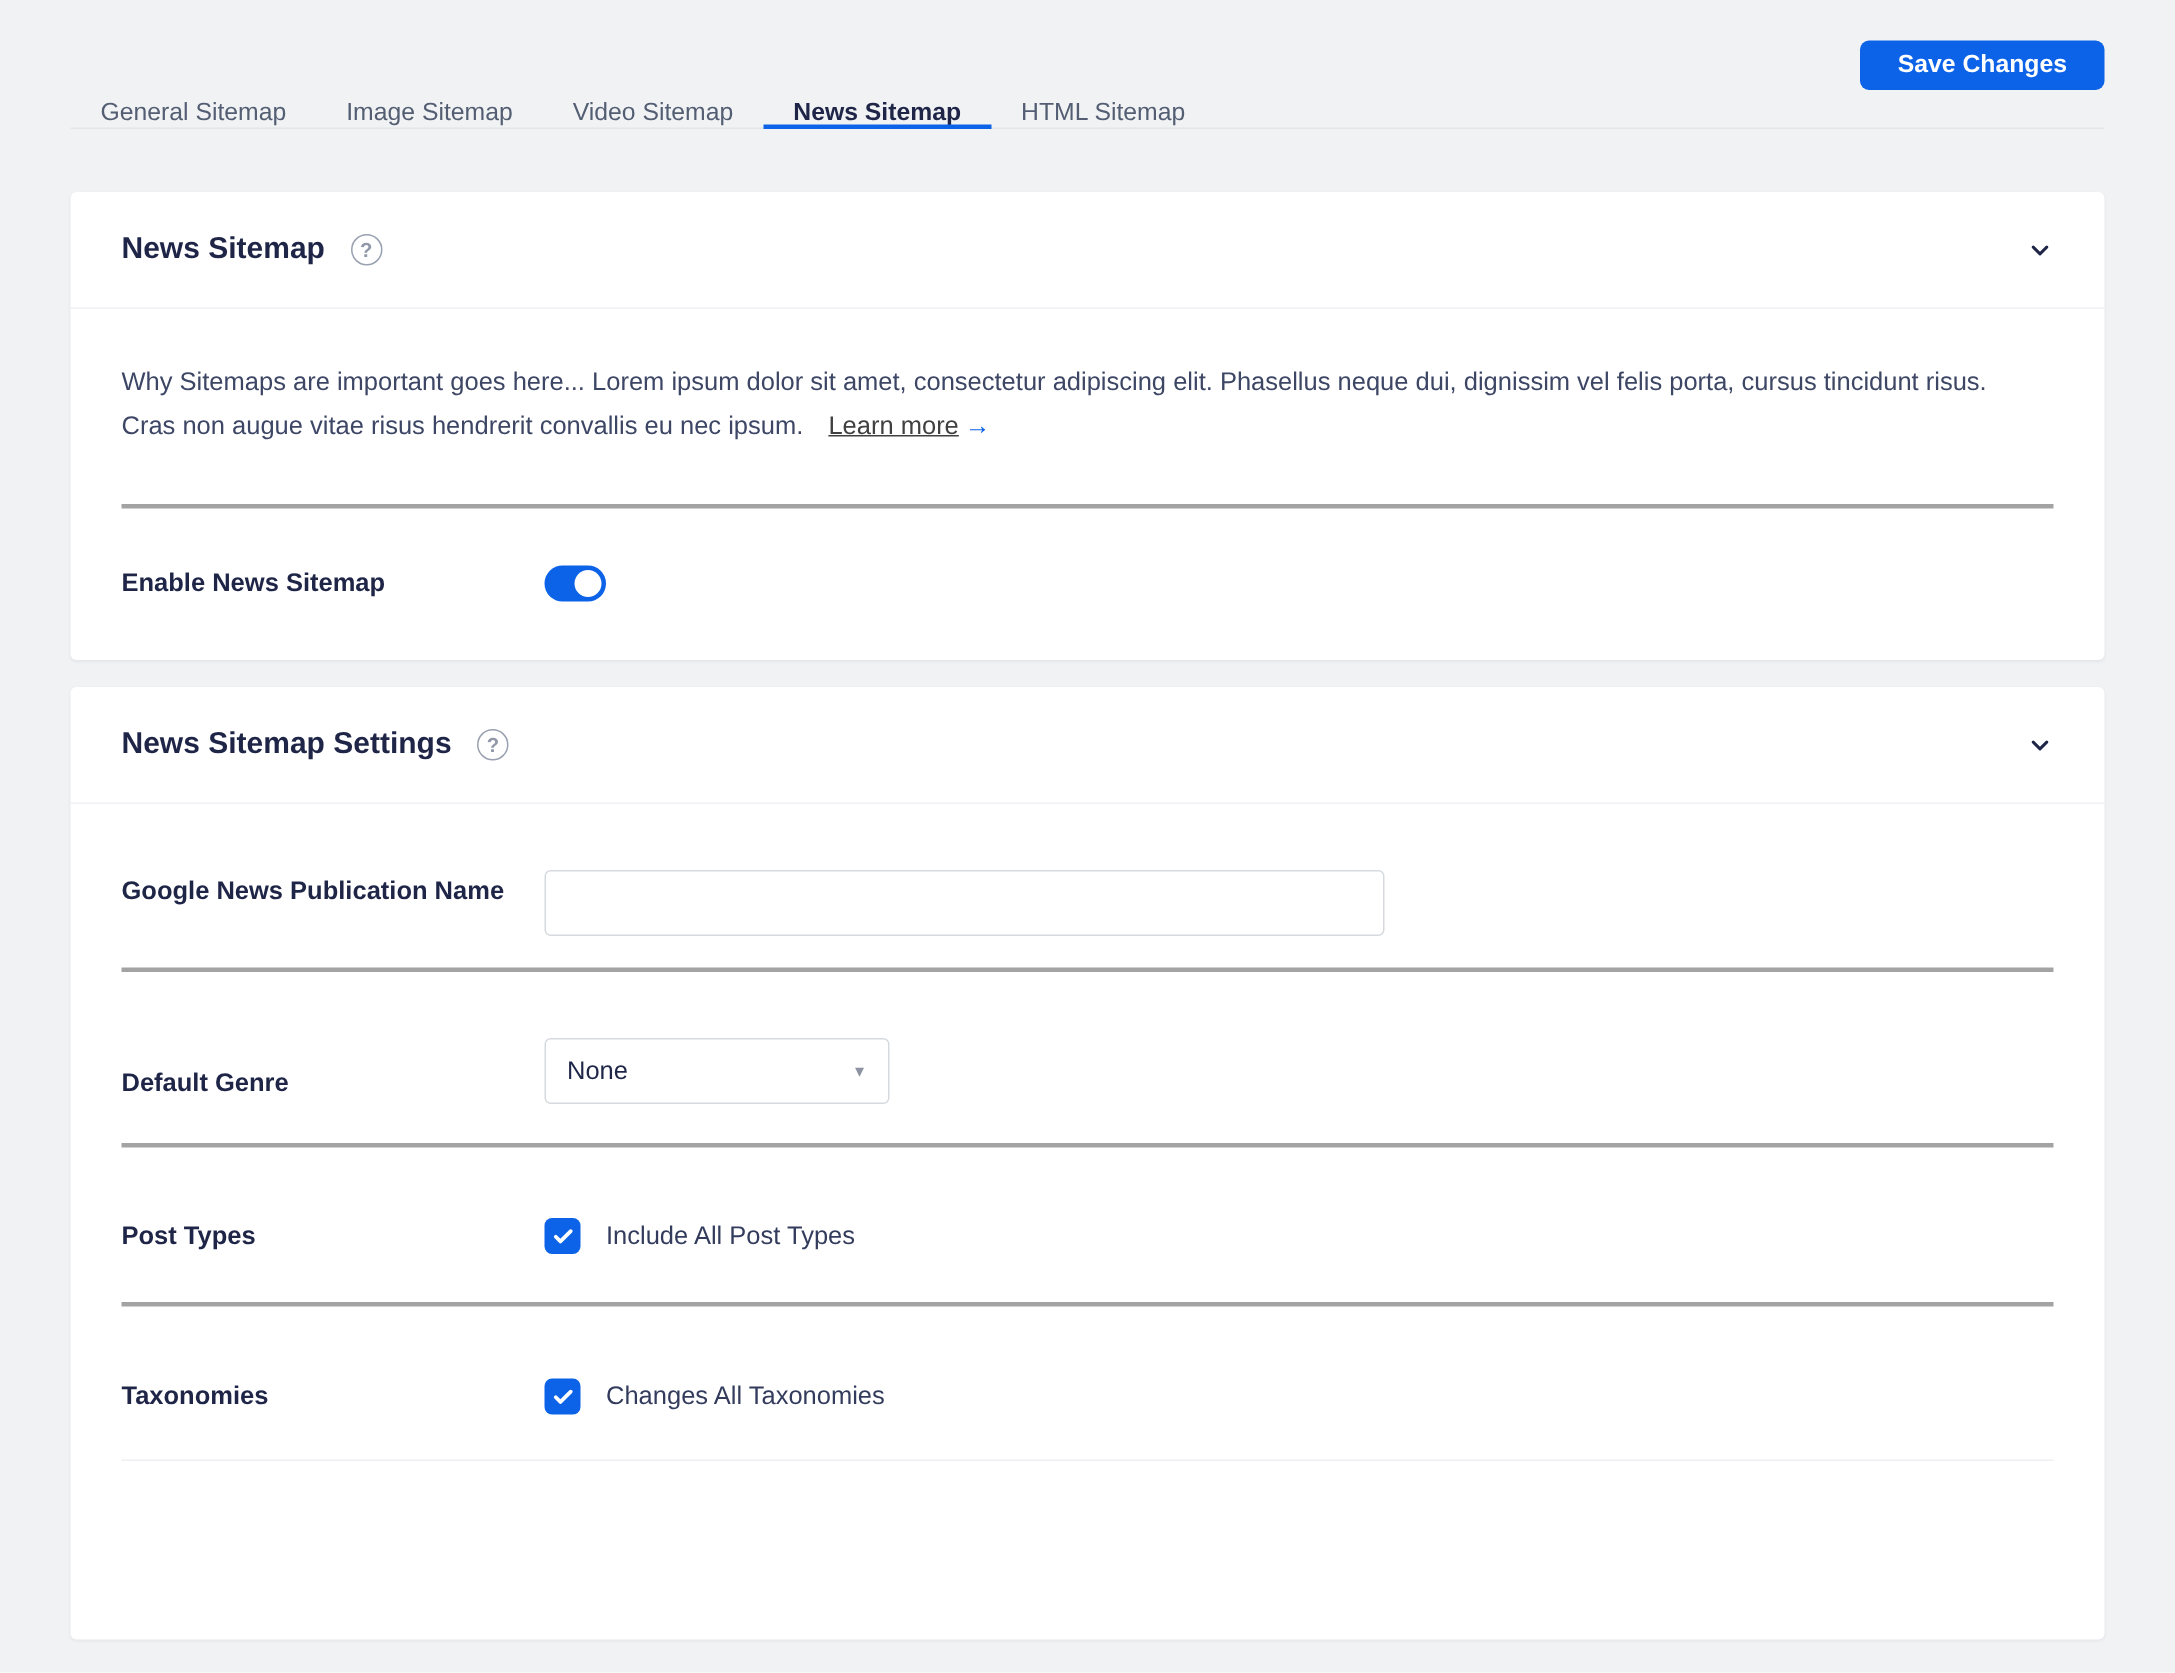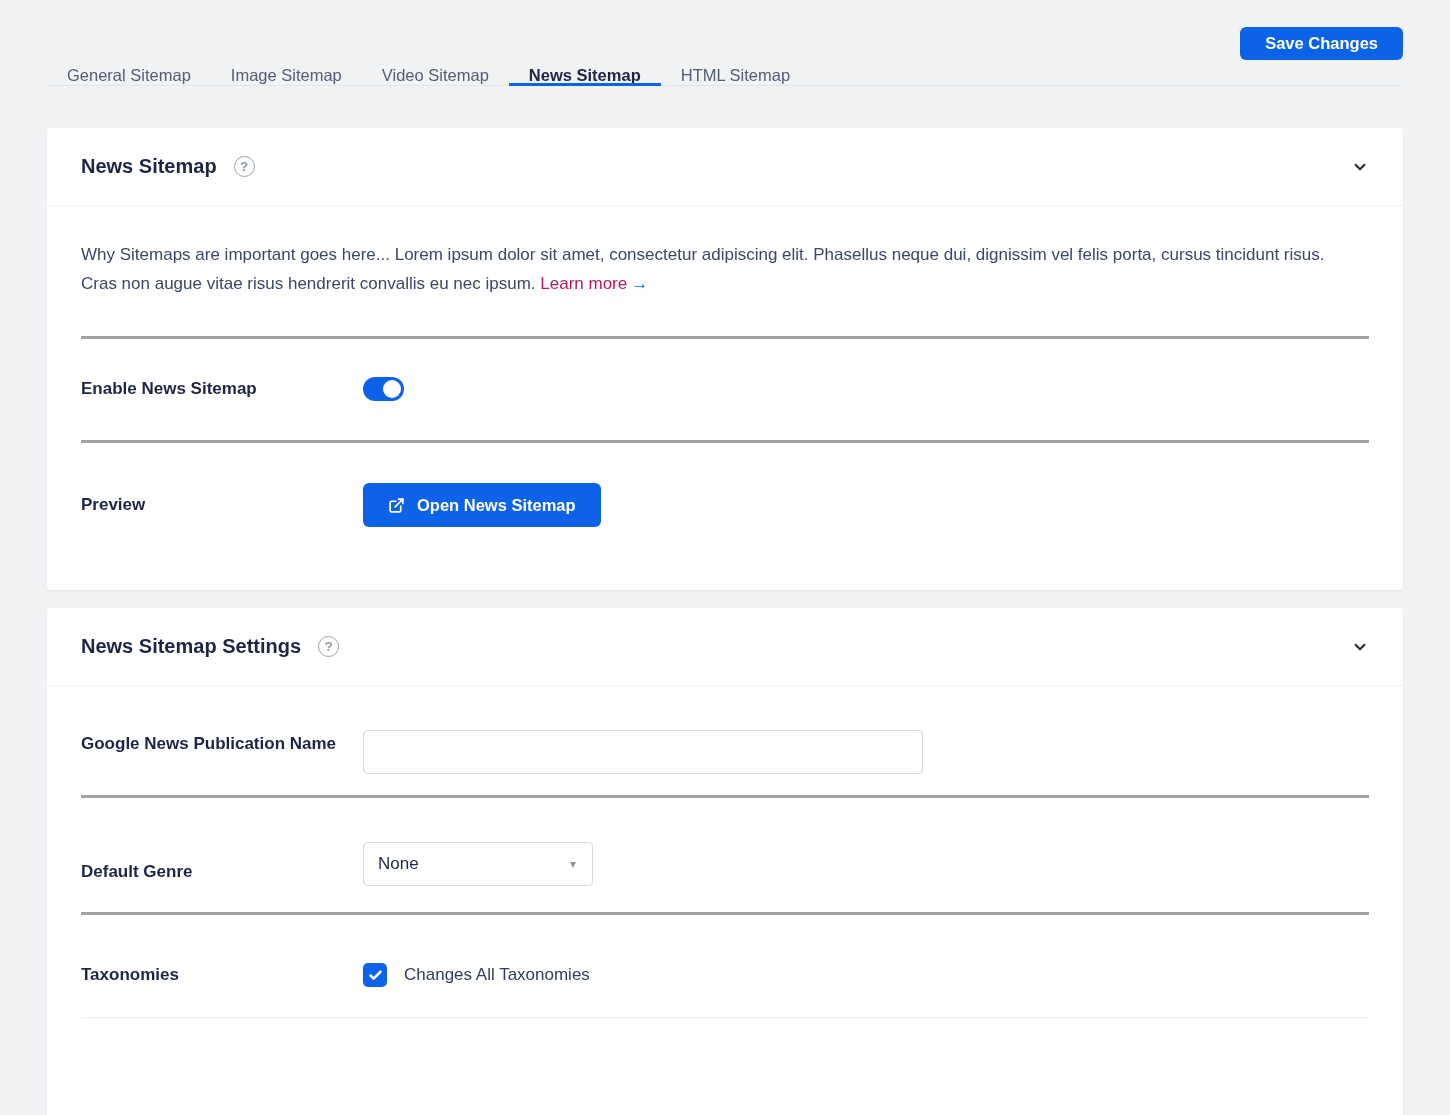--- a/index.html
+++ b/index.html
@@ -75,21 +75,21 @@
   }
   .chevron { margin-left:auto; display:flex; cursor:pointer; }
 
   .card-body { padding:0 34px; }
   .intro {
     padding:34px 0 38px;
     font-size:17px; line-height:29px;
     color:#3d4765;
     max-width:1260px;
   }
-  a.learn-more { color:#be185d; cursor:pointer; }
+  a.learn-more { color:#404040; text-decoration:underline; cursor:pointer;margin-left:12px; }
   .learn-arrow { color:#0c63e8; text-decoration:none; margin-left:4px; }
 
   .row { display:flex; align-items:center; border-top:3px solid #a3a3a3; }
   .row-label {
     width:282px; flex-shrink:0;
     font-size:17px; font-weight:bold; color:#1e2547;
     line-height:28px;
   }
   .row-enable   { padding:36px 0 37px; }
   .row-preview  { padding:40px 0 63px; }
@@ -182,33 +182,20 @@
         <a class="learn-more">Learn more</a><span class="learn-arrow">→</span>
       </p>
 
       <div class="row row-enable">
         <span class="row-label">Enable News Sitemap</span>
         <div class="toggle">
           <div class="knob"></div>
         </div>
       </div>
 
-      <div class="row row-preview">
-        <span class="row-label">Preview</span>
-        <button class="primary-btn">
-          <span style="display:flex;">
-            <svg width="17" height="17" viewBox="0 0 24 24" fill="none" stroke="#ffffff" stroke-width="2.4" stroke-linecap="round" stroke-linejoin="round">
-                <path d="M18 13v6a2 2 0 0 1-2 2H5a2 2 0 0 1-2-2V8a2 2 0 0 1 2-2h6"></path>
-                <polyline points="15 3 21 3 21 9"></polyline>
-                <line x1="10" y1="14" x2="21" y2="3"></line>
-              </svg>
-          </span>
-          <span>Open News Sitemap</span>
-        </button>
-      </div>
     </div>
   </div>
 
   <div class="card">
     <div class="card-header">
       <span class="card-title">News Sitemap Settings</span>
       <span class="help-icon">?</span>
       <span class="chevron">
         <svg width="18" height="18" viewBox="0 0 24 24" fill="none" stroke="#1e2547" stroke-width="2.6" stroke-linecap="round" stroke-linejoin="round">
             <polyline points="6 9 12 15 18 9"></polyline>
@@ -223,20 +210,29 @@
       </div>
 
       <div class="row row-genre">
         <span class="row-label">Default Genre</span>
         <div class="select-box">
           <span>None</span>
           <span class="select-caret">▾</span>
         </div>
       </div>
 
+      <div class="row row-check">
+        <span class="row-label">Post Types</span>
+        <span class="checkbox">
+          <svg width="15" height="15" viewBox="0 0 24 24" fill="none" stroke="#ffffff" stroke-width="4" stroke-linecap="round" stroke-linejoin="round">
+              <polyline points="20 6 9 17 4 12"></polyline>
+            </svg>
+        </span>
+        <span class="check-label">Include All Post Types</span>
+      </div>
 
       <div class="row row-check-last">
         <span class="row-label">Taxonomies</span>
         <span class="checkbox">
           <svg width="15" height="15" viewBox="0 0 24 24" fill="none" stroke="#ffffff" stroke-width="4" stroke-linecap="round" stroke-linejoin="round">
               <polyline points="20 6 9 17 4 12"></polyline>
             </svg>
         </span>
         <span class="check-label">Changes All Taxonomies</span>
       </div>

